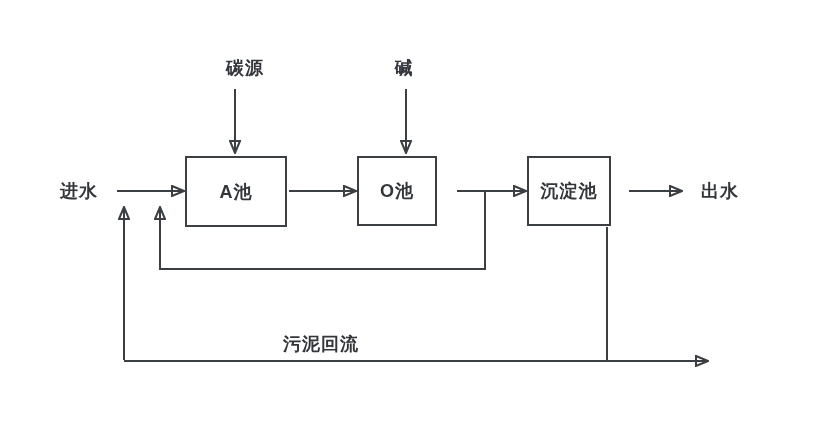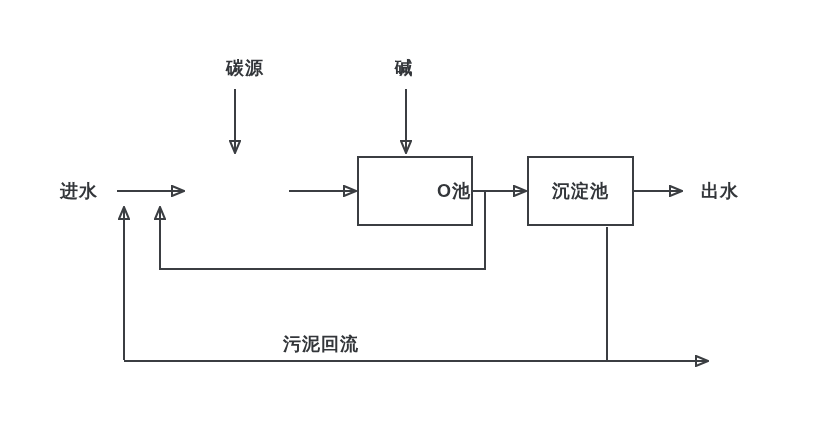--- a/index.html
+++ b/index.html
@@ -71,24 +71,27 @@
 
     <path d="M485,192 V269 H160 V208" marker-end="url(#arrow)"></path>
 
     <path d="M607,227 V360"></path>
 
     <path d="M124,361 H707" marker-end="url(#arrow)"></path>
 
     <path d="M124,360 V208" marker-end="url(#arrow)"></path>
   </svg>
 
-  <div class="node" style="left:357px; top:156px; width:116px; height:70px;justify-content:flex-end;">
+  <div class="node" style="left:185px; top:156px; width:102px; height:71px;">
+    <span>A池</span>
+  </div>
+  <div class="node" style="left:357px; top:156px; width:80px; height:70px;">
     <span>O池</span>
   </div>
-  <div class="node" style="left:527px; top:156px; width:107px; height:70px;">
+  <div class="node" style="left:527px; top:156px; width:84px; height:70px;">
     <span>沉淀池</span>
   </div>
 
   <div class="lbl" style="left:79px; top:191px;">进水</div>
   <div class="lbl" style="left:235px; top:68px;margin-left:10px;">碳源</div>
   <div class="lbl" style="left:404px; top:68px;">碱</div>
   <div class="lbl" style="left:720px; top:191px;">出水</div>
   <div class="lbl" style="left:321px; top:344px;text-align:right;">污泥回流</div>
 
 </div>

